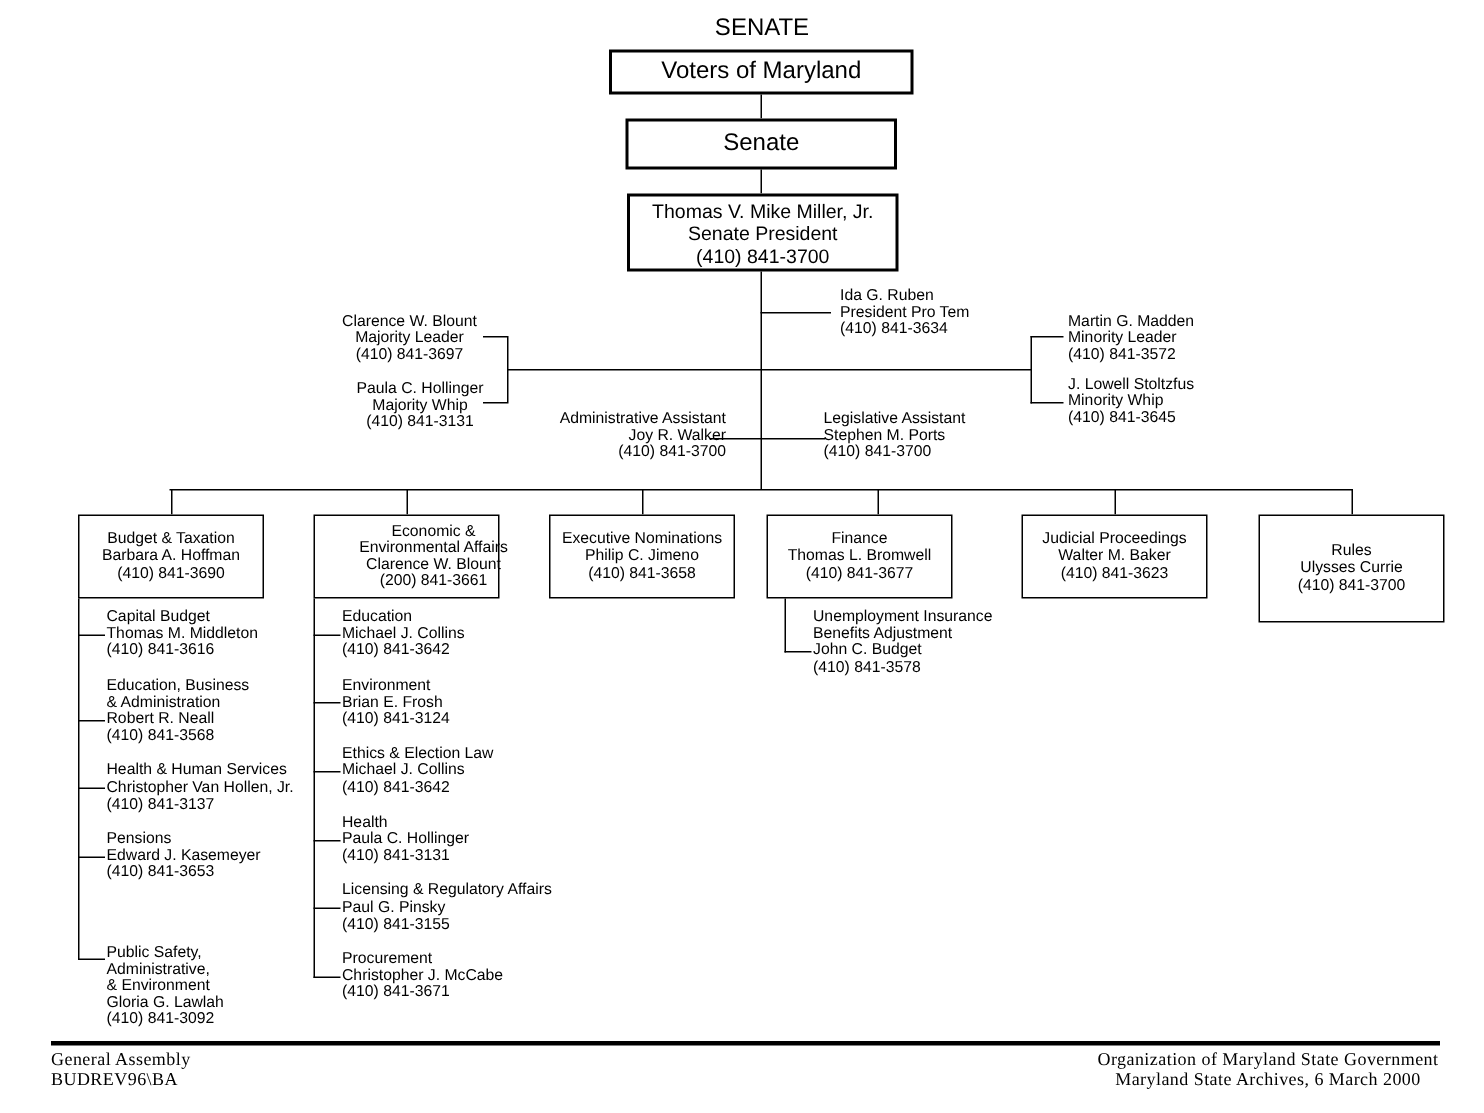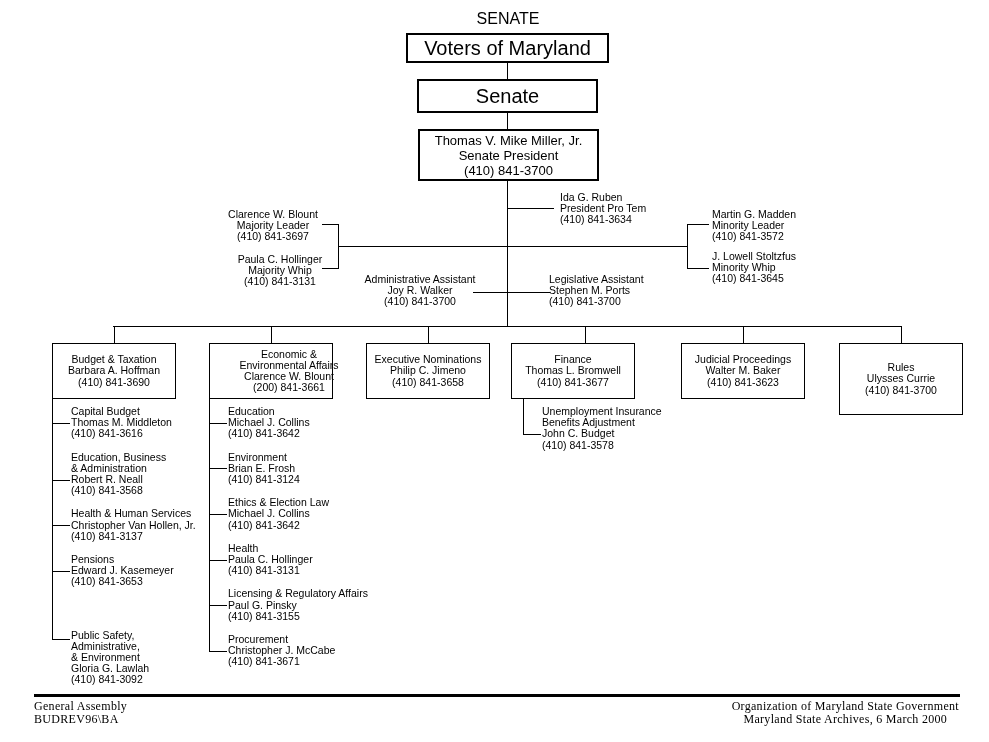--- a/index.html
+++ b/index.html
@@ -4,21 +4,21 @@
 <style>
   html, body { margin: 0; padding: 0; background: #ffffff; }
   body { width: 989px; height: 742px; position: relative; overflow: hidden;
          font-family: "Liberation Sans", sans-serif; color: #000; }
   .abs { position: absolute; }
   .line { position: absolute; background: #000; }
   .box { position: absolute; border: 2px solid #000; background: #fff; box-sizing: border-box;
          display: flex; flex-direction: column; align-items: center; justify-content: center;
          text-align: center; }
   .t { display: block; white-space: nowrap; }
-  .big { font-size: 20px; line-height: 16px; }
+  .big { font-size: 16px; line-height: 16px; }
   .sm { font-size: 10.5px; line-height: 11.2px; }
   .center { text-align: center; }
   .left { text-align: left; }
   .right { text-align: center; }
   .serif { font-family: "Liberation Serif", serif; font-size: 12px; line-height: 12.5px; letter-spacing: 0.3px; }
 </style>
 </head>
 <body>
 
 <div class="abs big center" style="left:408px; top:11px; width:200px; font-size:16px;">SENATE</div>
@@ -74,21 +74,21 @@
   <span class="t">Minority Leader</span>
   <span class="t">(410) 841-3572</span>
 </div>
 <div class="abs sm left" style="left:712px; top:251px;">
   <span class="t">J. Lowell Stoltzfus</span>
   <span class="t">Minority Whip</span>
   <span class="t">(410) 841-3645</span>
 </div>
 
 <div class="line" style="left:473px; top:292px; width:77px; height:1px;"></div>
-<div class="abs sm center" style="left:356px; top:274px; width:128px;">
+<div class="abs sm center" style="left:356px; top:274px; width:128px;text-align:right;">
   <span class="t">Administrative Assistant</span>
   <span class="t">Joy R. Walker</span>
   <span class="t">(410) 841-3700</span>
 </div>
 <div class="abs sm left" style="left:549px; top:274px;">
   <span class="t">Legislative Assistant</span>
   <span class="t">Stephen M. Ports</span>
   <span class="t">(410) 841-3700</span>
 </div>
 

